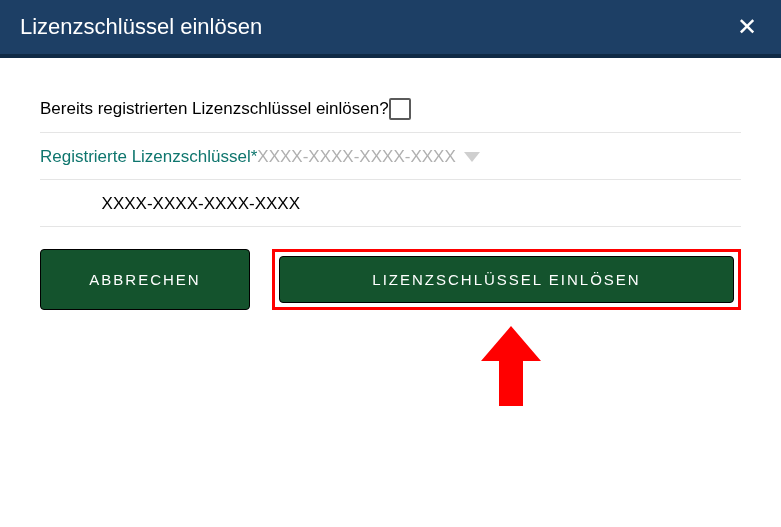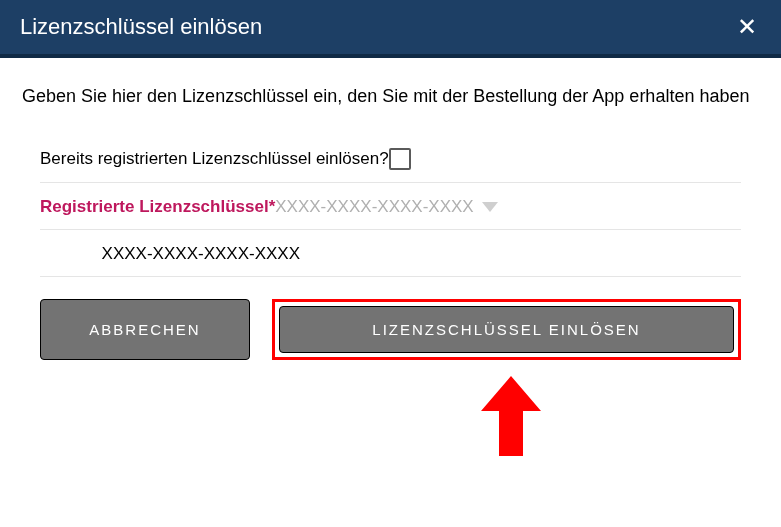--- a/index.html
+++ b/index.html
@@ -59,22 +59,21 @@
       align-items: center;
       justify-content: flex-start;
       padding: 14px 0 12px 0;
       border-bottom: 1px solid #e5e5e5;
     }
     .row-label {
       font-size: 17px;
       color: #000000;
     }
     .row-label.disabled {
-      color: #be185d;
-      font-weight: bold;
+      color: #0f766e;
     }
     .checkbox {
       width: 22px;
       height: 22px;
       border: 2px solid #5a5a5a;
       border-radius: 2px;
       background: #ffffff;
       cursor: pointer;
     }
     .select-value {
@@ -100,21 +99,21 @@
       background: transparent;
       width: 260px;
     }
     .button-row {
       display: flex;
       gap: 22px;
       padding: 22px 18px 10px 18px;
       align-items: stretch;
     }
     .btn {
-      background: #737373;
+      background: #14532d;
       color: #ffffff;
       border: 1px solid #000000;
       border-radius: 4px;
       font-size: 15px;
       letter-spacing: 2px;
       cursor: pointer;
       padding: 14px 20px;
       text-transform: uppercase;
       font-weight: 500;
     }
@@ -147,21 +146,20 @@
 <div class="dialog">
 
   <div class="header">
     <div class="header-title">Lizenzschlüssel einlösen</div>
     <button class="close-btn">
       <span>✕</span>
     </button>
   </div>
 
   <div class="content">
-    <p class="instruction">Geben Sie hier den Lizenzschlüssel ein, den Sie mit der Bestellung der App erhalten haben</p>
 
     <div class="form-section">
 
       <div class="row">
         <div class="row-label">Bereits registrierten Lizenzschlüssel einlösen?</div>
         <div class="checkbox"></div>
       </div>
 
       <div class="row">
         <div class="row-label disabled">Registrierte Lizenzschlüssel*</div>

